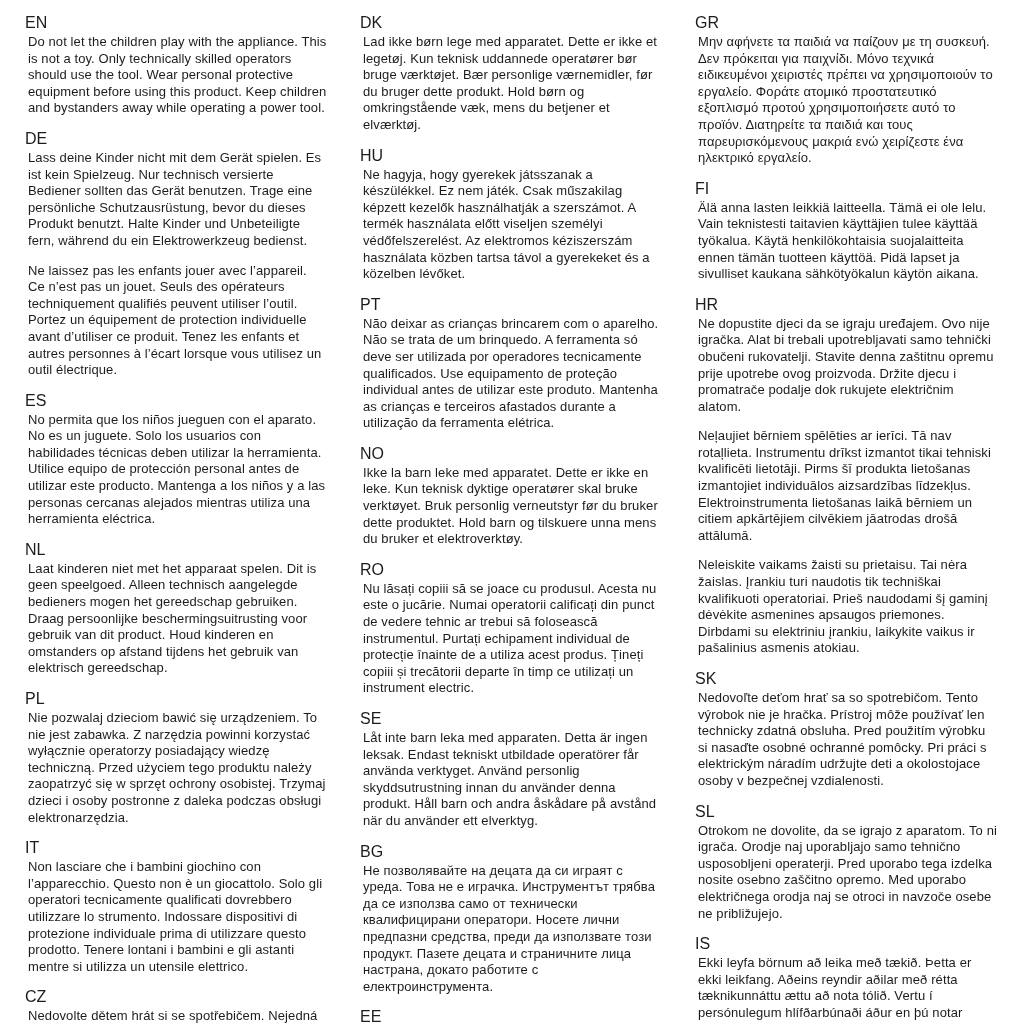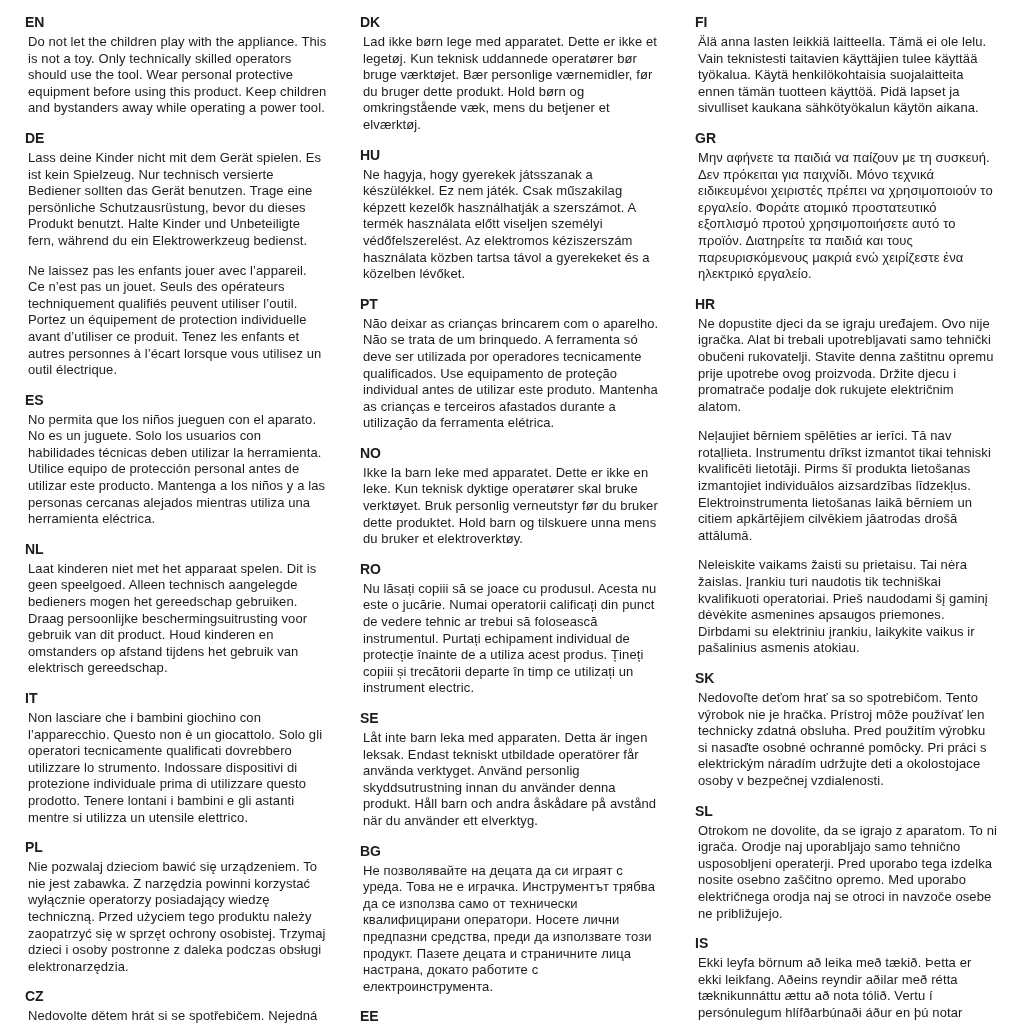--- a/index.html
+++ b/index.html
@@ -25,22 +25,22 @@
     column-gap: 30px;
     background: #ffffff;
   }
   .column {
     min-width: 0;
   }
   .section {
     margin: 0 0 13px 0;
   }
   .code {
-    font-weight: bold;
-    font-size: 14px;
+    font-weight: normal;
+    font-size: 16px;
     line-height: 17px;
     margin: 0 0 1px 0;
   }
   .text {
     font-size: 13px;
     line-height: 16.6px;
     margin: 3px;
     letter-spacing: 0.1px;
   }
 </style>
@@ -62,26 +62,26 @@
       </div>
       <div class="section">
         <div class="code">ES</div>
         <div class="text">No permita que los niños jueguen con el aparato. No es un juguete. Solo los usuarios con habilidades técnicas deben utilizar la herramienta. Utilice equipo de protección personal antes de utilizar este producto. Mantenga a los niños y a las personas cercanas alejados mientras utiliza una herramienta eléctrica.</div>
       </div>
       <div class="section">
         <div class="code">NL</div>
         <div class="text">Laat kinderen niet met het apparaat spelen. Dit is geen speelgoed. Alleen technisch aangelegde bedieners mogen het gereedschap gebruiken. Draag persoonlijke beschermingsuitrusting voor gebruik van dit product. Houd kinderen en omstanders op afstand tijdens het gebruik van elektrisch gereedschap.</div>
       </div>
       <div class="section">
+        <div class="code">PL</div>
+        <div class="text">Nie pozwalaj dzieciom bawić się urządzeniem. To nie jest zabawka. Z narzędzia powinni korzystać wyłącznie operatorzy posiadający wiedzę techniczną. Przed użyciem tego produktu należy zaopatrzyć się w sprzęt ochrony osobistej. Trzymaj dzieci i osoby postronne z daleka podczas obsługi elektronarzędzia.</div>
+      </div>
+      <div class="section">
         <div class="code">IT</div>
         <div class="text">Non lasciare che i bambini giochino con l’apparecchio. Questo non è un giocattolo. Solo gli operatori tecnicamente qualificati dovrebbero utilizzare lo strumento. Indossare dispositivi di protezione individuale prima di utilizzare questo prodotto. Tenere lontani i bambini e gli astanti mentre si utilizza un utensile elettrico.</div>
-      </div>
-      <div class="section">
-        <div class="code">PL</div>
-        <div class="text">Nie pozwalaj dzieciom bawić się urządzeniem. To nie jest zabawka. Z narzędzia powinni korzystać wyłącznie operatorzy posiadający wiedzę techniczną. Przed użyciem tego produktu należy zaopatrzyć się w sprzęt ochrony osobistej. Trzymaj dzieci i osoby postronne z daleka podczas obsługi elektronarzędzia.</div>
       </div>
       <div class="section">
         <div class="code">CZ</div>
         <div class="text">Nedovolte dětem hrát si se spotřebičem. Nejedná se o hračku. Přístroj smí používat pouze technicky kvalifikovaná obsluha. Před použitím tohoto výrobku si nasaďte osobní ochranné pomůcky. Při práci s elektrickým nářadím udržujte děti a okolostojící osoby v bezpečné vzdálenosti.</div>
       </div>
     </div>
   <div class="column">
       <div class="section">
         <div class="code">DK</div>
         <div class="text">Lad ikke børn lege med apparatet. Dette er ikke et legetøj. Kun teknisk uddannede operatører bør bruge værktøjet. Bær personlige værnemidler, før du bruger dette produkt. Hold børn og omkringstående væk, mens du betjener et elværktøj.</div>
@@ -110,26 +110,26 @@
         <div class="code">BG</div>
         <div class="text">Не позволявайте на децата да си играят с уреда. Това не е играчка. Инструментът трябва да се използва само от технически квалифицирани оператори. Носете лични предпазни средства, преди да използвате този продукт.  Пазете децата и страничните лица настрана, докато работите с електроинструмента.</div>
       </div>
       <div class="section">
         <div class="code">EE</div>
         <div class="text">Ärge laske lastel seadmega mängida. See ei ole mänguasi. Tööriista tohivad kasutada ainult tehniliste teadmistega isikud. Kandke toote kasutamisel isikukaitsevahendeid. Hoidke lapsed ja kõrvalseisjad tööriista kasutamisel eemal.</div>
       </div>
     </div>
   <div class="column">
       <div class="section">
+        <div class="code">GR</div>
+        <div class="text">Μην αφήνετε τα παιδιά να παίζουν με τη συσκευή. Δεν πρόκειται για παιχνίδι. Μόνο τεχνικά ειδικευμένοι χειριστές πρέπει να χρησιμοποιούν το εργαλείο. Φοράτε ατομικό προστατευτικό εξοπλισμό προτού χρησιμοποιήσετε αυτό το προϊόν. Διατηρείτε τα παιδιά και τους παρευρισκόμενους μακριά ενώ χειρίζεστε ένα ηλεκτρικό εργαλείο.</div>
+      </div>
+      <div class="section">
         <div class="code">FI</div>
         <div class="text">Älä anna lasten leikkiä laitteella. Tämä ei ole lelu. Vain teknistesti taitavien käyttäjien tulee käyttää työkalua. Käytä henkilökohtaisia suojalaitteita ennen tämän tuotteen käyttöä. Pidä lapset ja sivulliset kaukana sähkötyökalun käytön aikana.</div>
-      </div>
-      <div class="section">
-        <div class="code">GR</div>
-        <div class="text">Μην αφήνετε τα παιδιά να παίζουν με τη συσκευή. Δεν πρόκειται για παιχνίδι. Μόνο τεχνικά ειδικευμένοι χειριστές πρέπει να χρησιμοποιούν το εργαλείο. Φοράτε ατομικό προστατευτικό εξοπλισμό προτού χρησιμοποιήσετε αυτό το προϊόν. Διατηρείτε τα παιδιά και τους παρευρισκόμενους μακριά ενώ χειρίζεστε ένα ηλεκτρικό εργαλείο.</div>
       </div>
       <div class="section">
         <div class="code">HR</div>
         <div class="text">Ne dopustite djeci da se igraju uređajem. Ovo nije igračka. Alat bi trebali upotrebljavati samo tehnički obučeni rukovatelji. Stavite denna zaštitnu opremu prije upotrebe ovog proizvoda. Držite djecu i promatrače podalje dok rukujete električnim alatom.</div>
       </div>
       <div class="section">
         <div class="text">Neļaujiet bērniem spēlēties ar ierīci. Tā nav rotaļlieta. Instrumentu drīkst izmantot tikai tehniski kvalificēti lietotāji. Pirms šī produkta lietošanas izmantojiet individuālos aizsardzības līdzekļus. Elektroinstrumenta lietošanas laikā bērniem un citiem apkārtējiem cilvēkiem jāatrodas drošā attālumā.</div>
       </div>
       <div class="section">
         <div class="text">Neleiskite vaikams žaisti su prietaisu. Tai nėra žaislas. Įrankiu turi naudotis tik techniškai kvalifikuoti operatoriai. Prieš naudodami šį gaminį dėvėkite asmenines apsaugos priemones.  Dirbdami su elektriniu įrankiu, laikykite vaikus ir pašalinius asmenis atokiau.</div>

